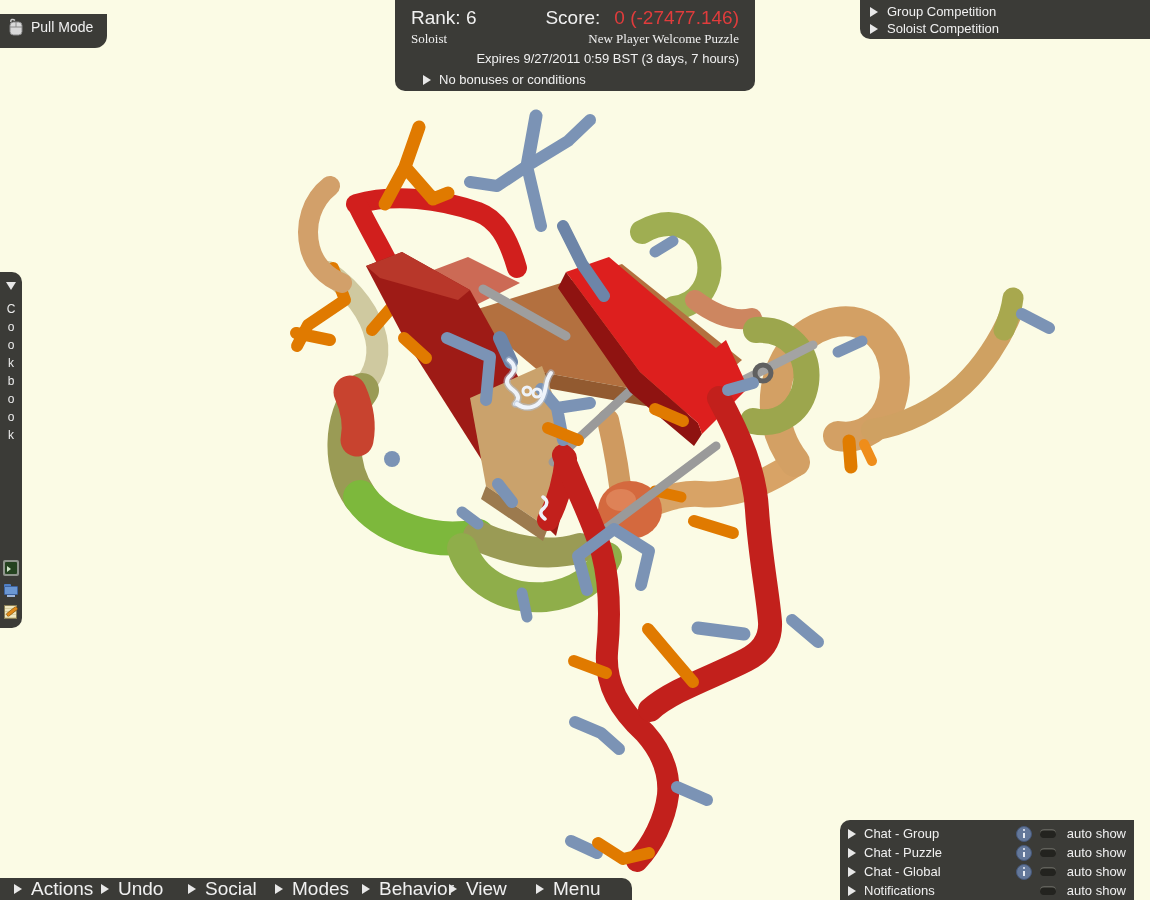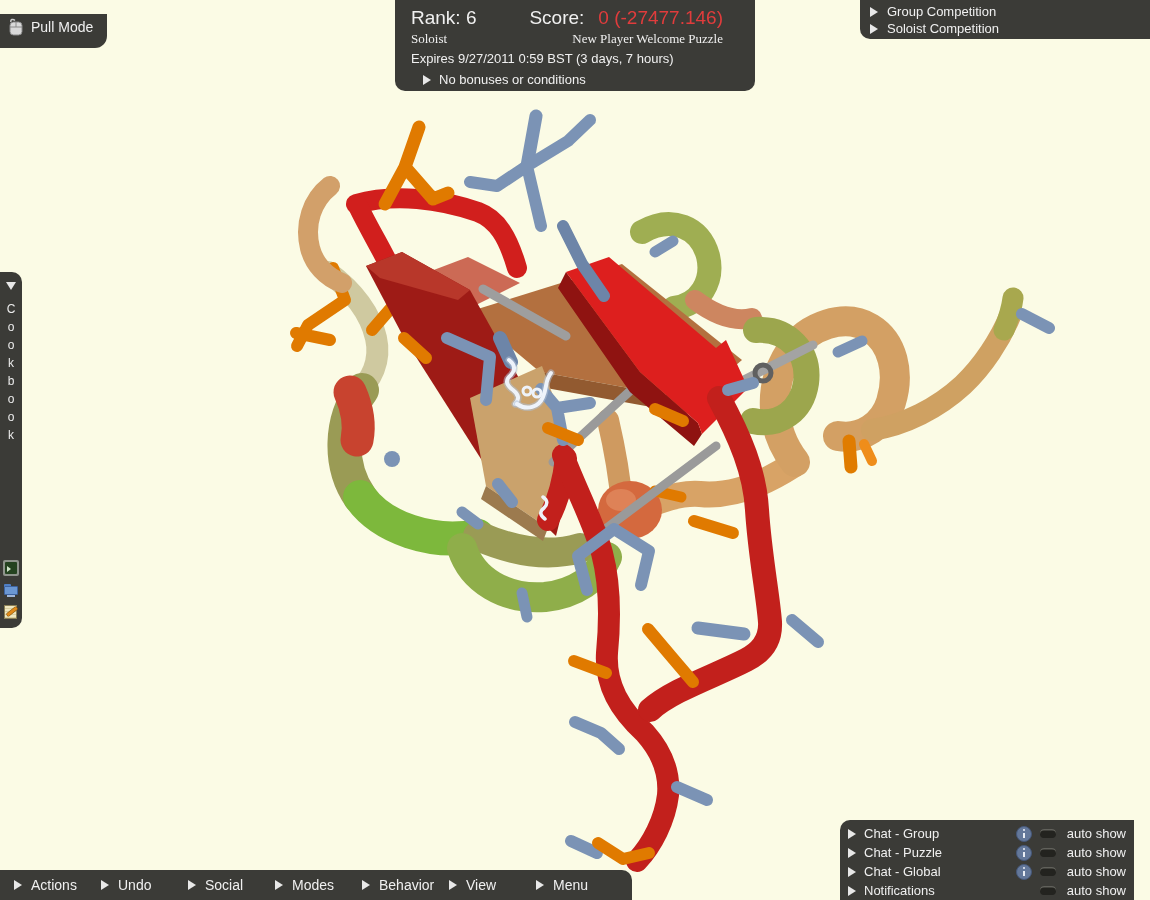--- a/index.html
+++ b/index.html
@@ -12,27 +12,27 @@
   .panel{background:#3b3b37;color:#f0f0f0;position:absolute;z-index:5;}
   
   #pullmode{
     top:0;left:0;height:26px;border-radius:0 0 12px 0;
     display:flex;align-items:center;gap:7px;padding:0 14px 8px 7px;
     font-size:14px;cursor:pointer;margin-top:14px;
   }
   
   #scoreboard{
     left:395px;top:0;width:360px;height:91px;border-radius:0 0 10px 10px;
-    box-sizing:border-box;padding:5px 32px 0 16px;font-size:13px;
+    box-sizing:border-box;padding:5px 16px 0 16px;font-size:13px;
   }
   #scoreboard .row1{display:flex;align-items:baseline;font-size:19px;margin-top:2px;}
   #scoreboard .row1 .score-label{margin-left:auto;margin-right:14px;}
   #scoreboard .score-value{color:#e03c3c;}
   #scoreboard .row2{display:flex;justify-content:space-between;margin-top:2px;font-family:Liberation Serif, serif;}
-  #scoreboard .row3{text-align:left;margin-top:4px;}
+  #scoreboard .row3{text-align:right;margin-top:4px;}
   #scoreboard .row4{display:flex;align-items:center;gap:8px;margin-top:6px;padding-left:12px;cursor:pointer;}
   
   .arr-r{width:0;height:0;border-left:8px solid #e8e8e8;border-top:5px solid transparent;border-bottom:5px solid transparent;flex:0 0 auto;}
   .arr-d{width:0;height:0;border-top:8px solid #e8e8e8;border-left:5px solid transparent;border-right:5px solid transparent;}
   
   #competitions{
     right:0;top:0;width:290px;height:39px;border-radius:0 0 0 10px;
     box-sizing:border-box;padding:3px 0 12px 10px;font-size:13px;
   }
   #competitions .comp-row{display:flex;align-items:center;gap:9px;height:17px;cursor:pointer;}
@@ -72,22 +72,22 @@
   .chat-row .label{flex:0 0 118px;cursor:pointer;}
   .chat-row .spacer{flex:1;}
   .info-icon{width:14px;height:14px;border-radius:50%;background:#64789a;border:1px solid #46587a;position:relative;flex:0 0 auto;cursor:pointer;}
   .info-icon::before{content:"";position:absolute;left:6px;top:2px;width:2px;height:2px;background:#e9edf4;border-radius:50%;}
   .info-icon::after{content:"";position:absolute;left:6px;top:6px;width:2px;height:5px;background:#e9edf4;}
   .info-slot{width:16px;display:flex;justify-content:center;}
   .toggle{width:16px;height:9px;background:#23231f;border-radius:4px;box-shadow:inset 0 1.5px 0 #61615b;flex:0 0 auto;cursor:pointer;}
   .autoshow{width:62px;text-align:right;cursor:pointer;}
   
   #menubar{
-    left:0;bottom:0;width:632px;height:30px;border-radius:0 10px 0 0;
-    display:flex;align-items:center;gap:0;padding-left:14px;box-sizing:border-box;font-size:14px;
+    left:0;bottom:0;width:632px;height:22px;border-radius:0 10px 0 0;
+    display:flex;align-items:center;gap:0;padding-left:14px;box-sizing:border-box;font-size:19px;
   }
   .menu-item{display:flex;align-items:center;gap:9px;cursor:pointer;width:87px;}
   .menu-item:last-child{width:auto;}
   
   #scene{position:absolute;left:0;top:0;z-index:1;}
   .tube{fill:none;stroke-linecap:round;stroke-linejoin:round;}
 </style>
 </head>
 <body>
 

